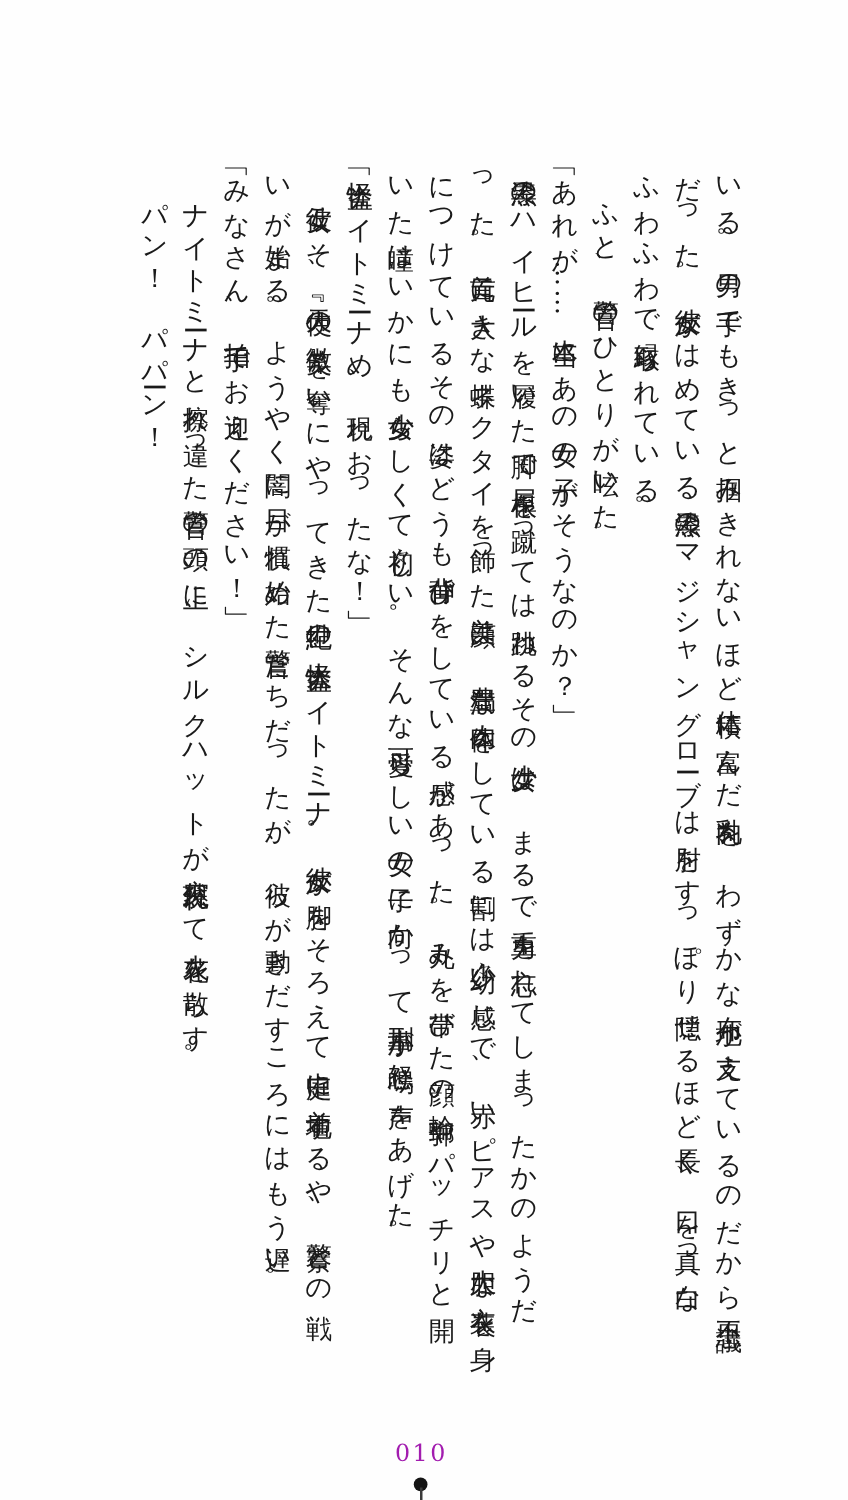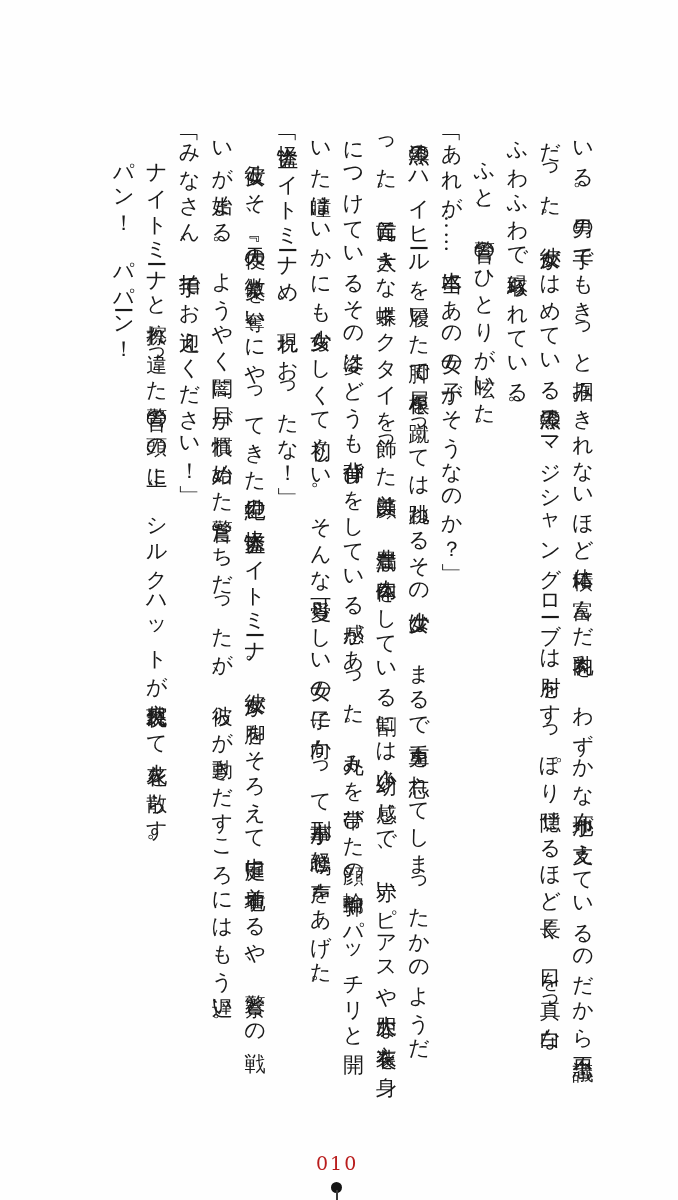--- a/index.html
+++ b/index.html
@@ -43,21 +43,21 @@
   }
   .page-number {
     position: absolute;
     top: 1152px;
     left: 316px;
     width: 40px;
     text-align: center;
     font-family: "DejaVu Serif", "Liberation Serif", serif;
     font-size: 19px;
     letter-spacing: 2px;
-    color: #b91c1c;
+    color: #a21caf;
   }
   .fold-dot {
     position: absolute;
     left: 331px;
     top: 1182px;
     width: 11px;
     height: 11px;
     border-radius: 50%;
     background: #141414;
   }

